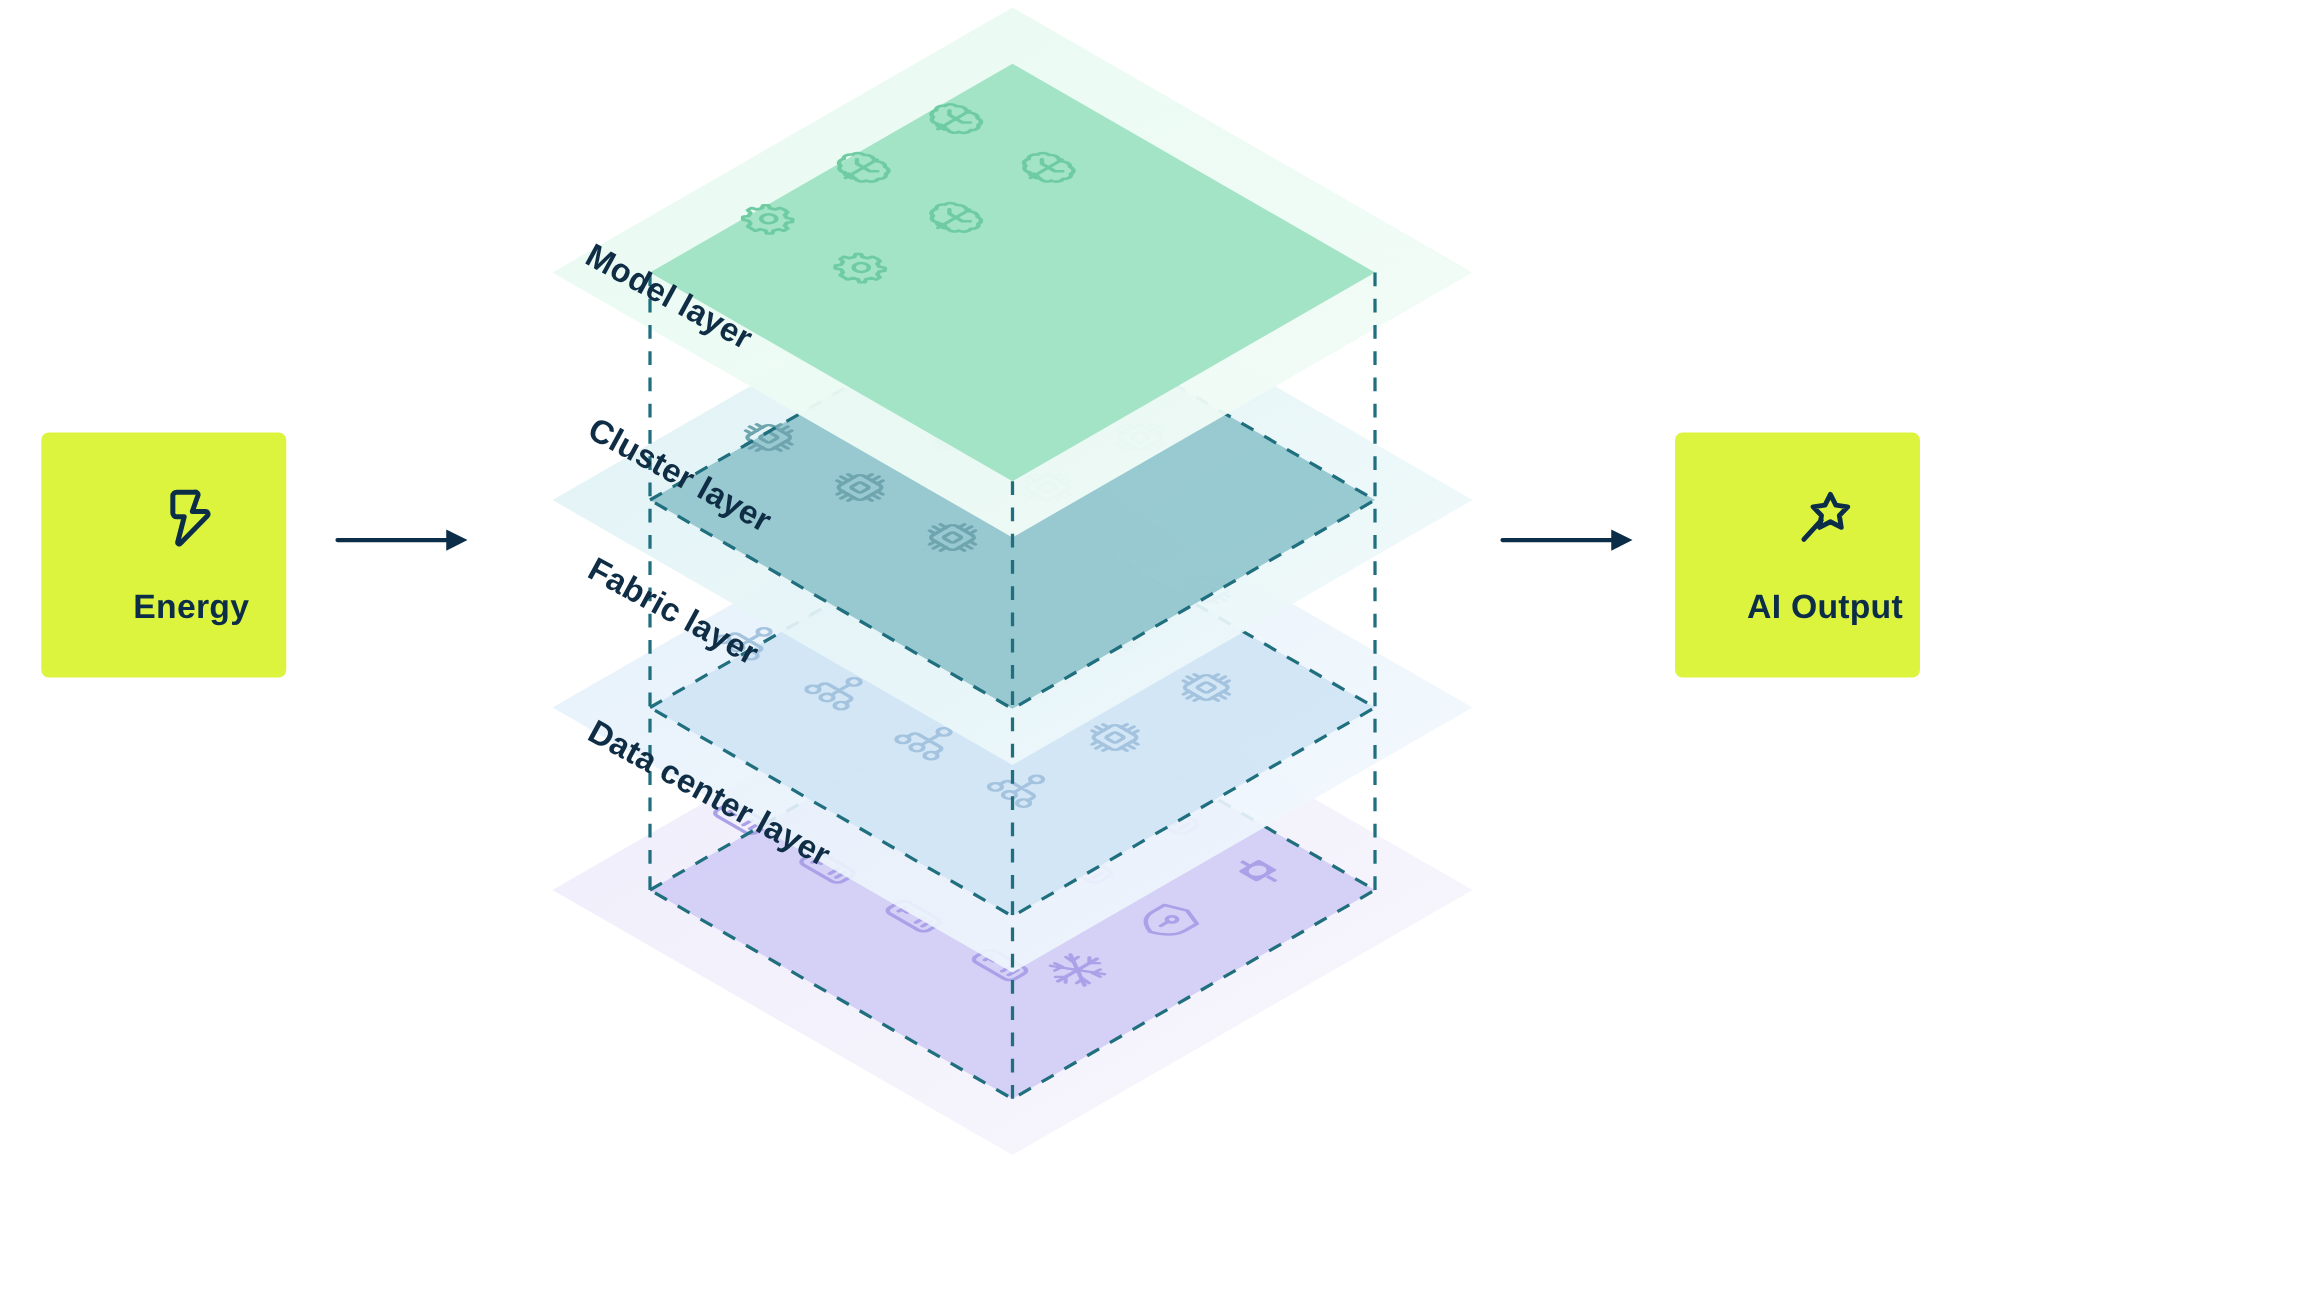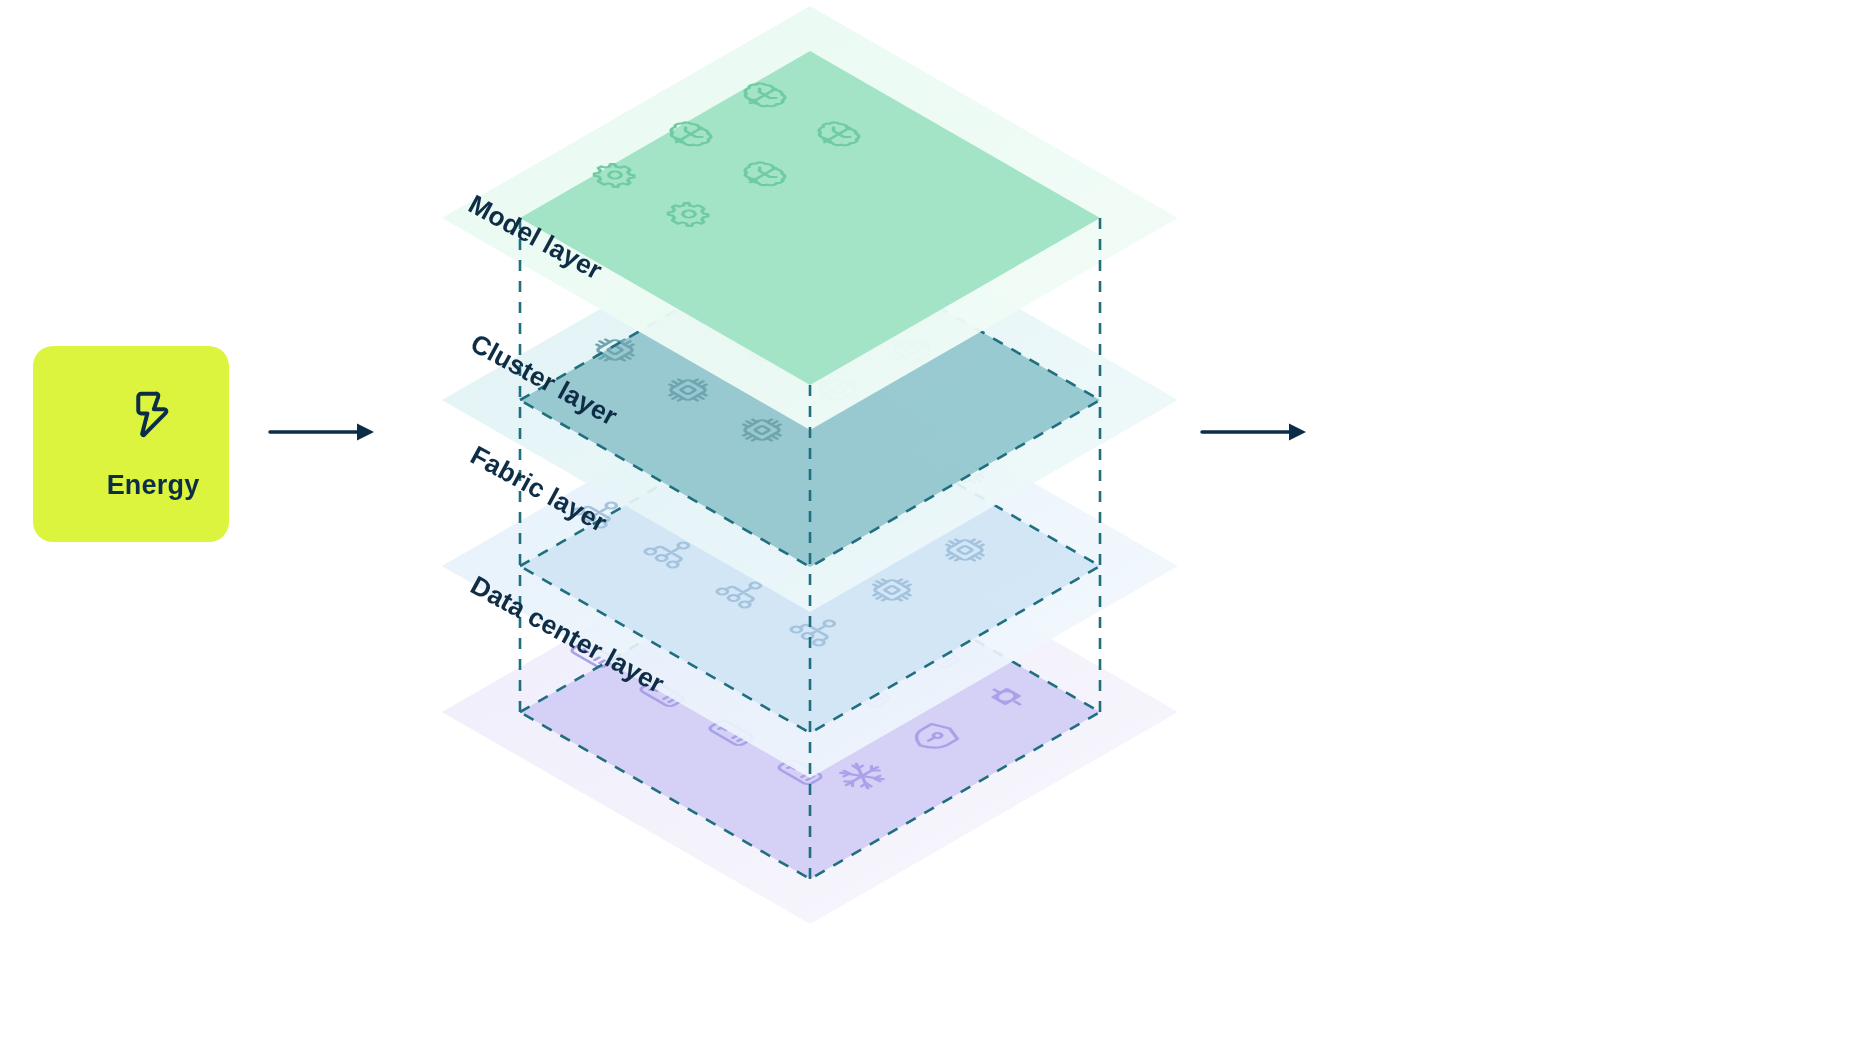--- a/index.html
+++ b/index.html
@@ -8,21 +8,21 @@
     background: #ffffff;
     font-family: "Liberation Sans", sans-serif;
     overflow: hidden;
   }
   #stage { position: relative; width: 1855px; height: 1050px; background: #ffffff; }
 
   
   .endcard {
     position: absolute;
     width: 196px; height: 196px;
-    border-radius: 20px;
+    border-radius: 6px;
     background: #DDF43F;
     display: flex; flex-direction: column;
     align-items: center; justify-content: center;
     gap: 31px;
     padding-left: 44px;
   }
   .endcard .glyph { width: 52px; height: 52px; display:block; }
   .endcard .cardlabel {
     font-size: 27px; font-weight: bold; color: #0C2D48;
     letter-spacing: .2px; line-height: 1;
@@ -294,14 +294,22 @@
     <div class="layerlabel" id="label-cluster">Cluster layer</div>
     <div class="layerlabel" id="label-fabric">Fabric layer</div>
     <div class="layerlabel" id="label-datacenter">Data center layer</div>
   </div>
 
   <svg class="arrow" id="arrow-out" width="110" height="34" viewBox="0 0 110 34">
     <line x1="2" y1="17" x2="92" y2="17" stroke="#0C2D48" stroke-width="3.4" stroke-linecap="round"></line>
     <path d="M89 8.5 L106 17 L89 25.5 Z" fill="#0C2D48"></path>
   </svg>
 
+  <div class="endcard" id="card-output">
+    <svg class="glyph" viewBox="0 0 24 24">
+      <path d="M14.0 3.0 L16.0 7.0 L20.4 7.6 L17.3 10.8 L18.0 15.2 L14.0 13.1 L10.0 15.2
+               L10.7 10.8 L7.6 7.6 L12.0 7.0 Z" fill="none" stroke="#0C2D48" stroke-width="1.8" stroke-linejoin="round" stroke-linecap="round"></path>
+      <path d="M10.6 12.6 L4.2 19.6" fill="none" stroke="#0C2D48" stroke-width="1.8" stroke-linecap="round"></path>
+    </svg>
+    <div class="cardlabel">AI Output</div>
+  </div>
 
 </div>
 
 </body></html>

